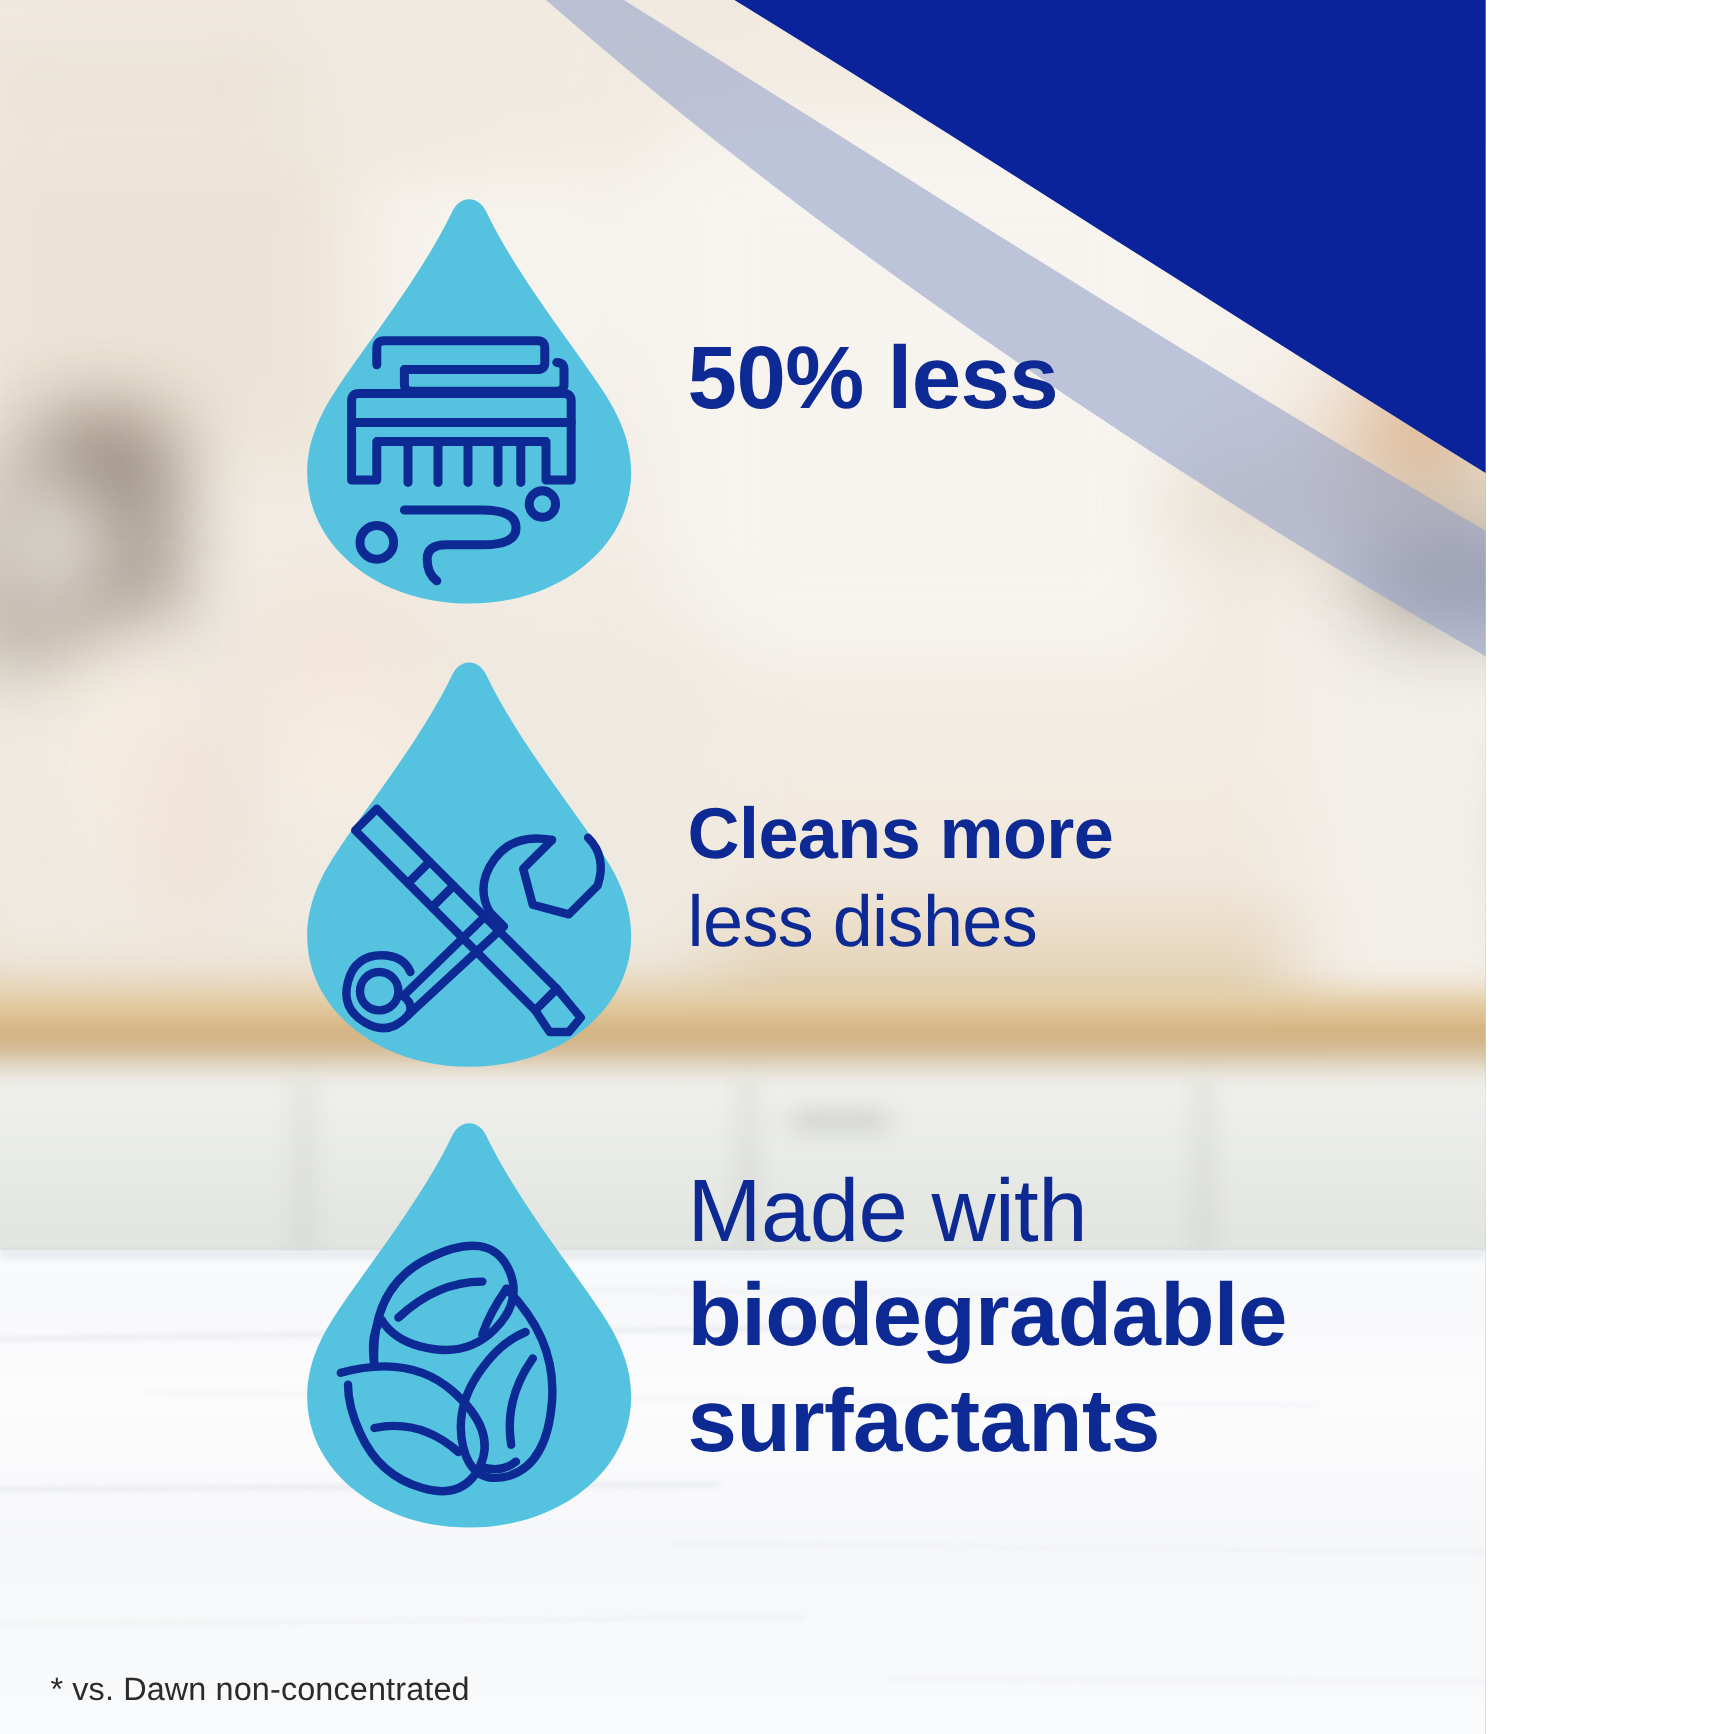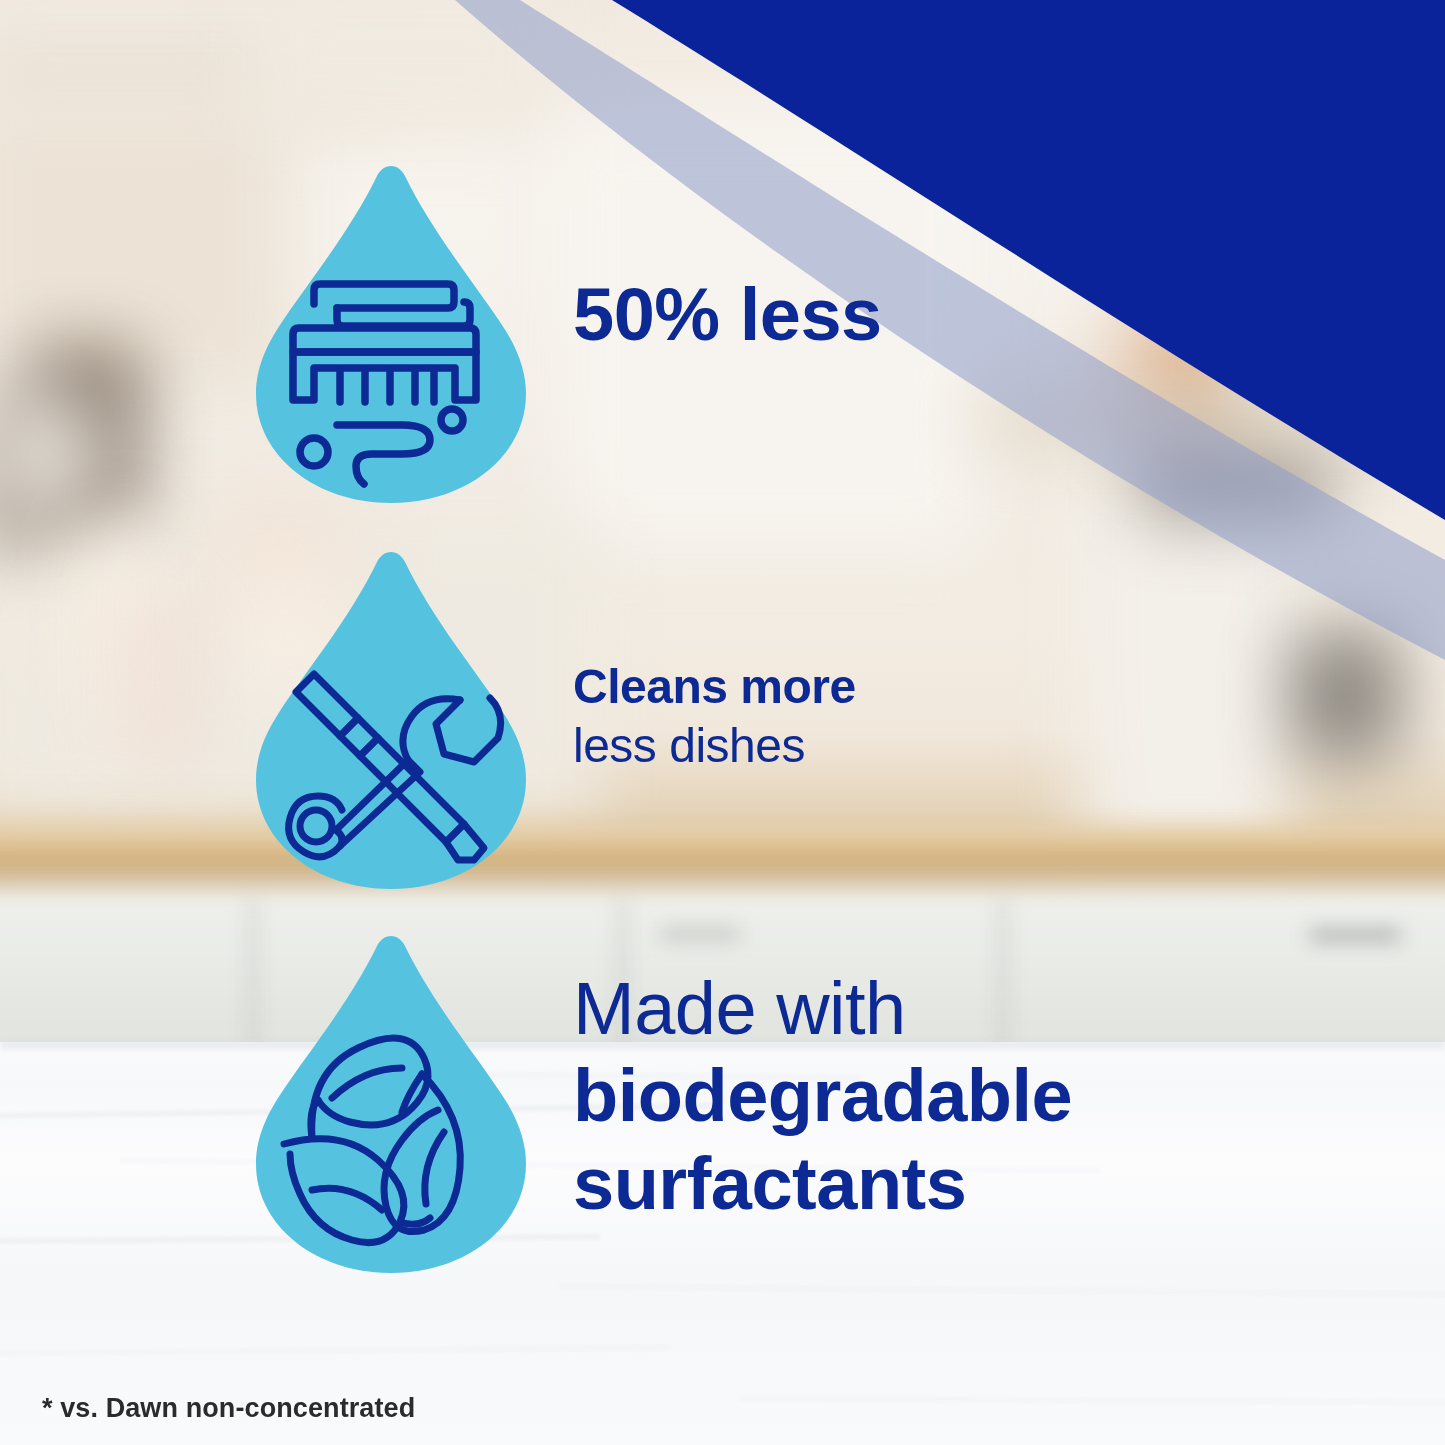--- a/index.html
+++ b/index.html
@@ -6,21 +6,21 @@
     margin: 0;
     padding: 0;
     background: #ffffff;
   }
   body {
     font-family: "Liberation Sans", sans-serif;
   }
 
   #stage {
     position: relative;
-    width: 1445px;
+    width: 1238px;
     height: 1445px;
     overflow: hidden;
     background: #3b82f6;
   }
 
   
   .bg-layer {
     position: absolute;
     inset: 0;
     overflow: hidden;
@@ -143,31 +143,31 @@
     color: #0d2a94;
     letter-spacing: -0.5px;
   }
   .claim .ln { display: block; white-space: nowrap; }
   .w-bold   { font-weight: 700; }
   .w-norm   { font-weight: 400; }
 
   
   #claim-1 { left: 573px; top: 270px; font-size: 74px; line-height: 1.22; }
   
-  #claim-2 { left: 573px; top: 658px; font-size: 48px; line-height: 1.22; }
+  #claim-2 { left: 573px; top: 658px; font-size: 60px; line-height: 1.22; }
   
   #claim-3 { left: 573px; top: 965px; font-size: 74px; line-height: 1.18; }
 
   .footnote {
     position: absolute;
     left: 42px;
     top: 1393px;
     font-size: 27px;
     color: #2b2b2b;
-    font-weight: 700;
+    font-weight: 400;
     letter-spacing: .1px;
     white-space: nowrap;
   }
 </style>
 </head>
 <body>
 
 <div id="stage">
 
   <div class="bg-layer">

